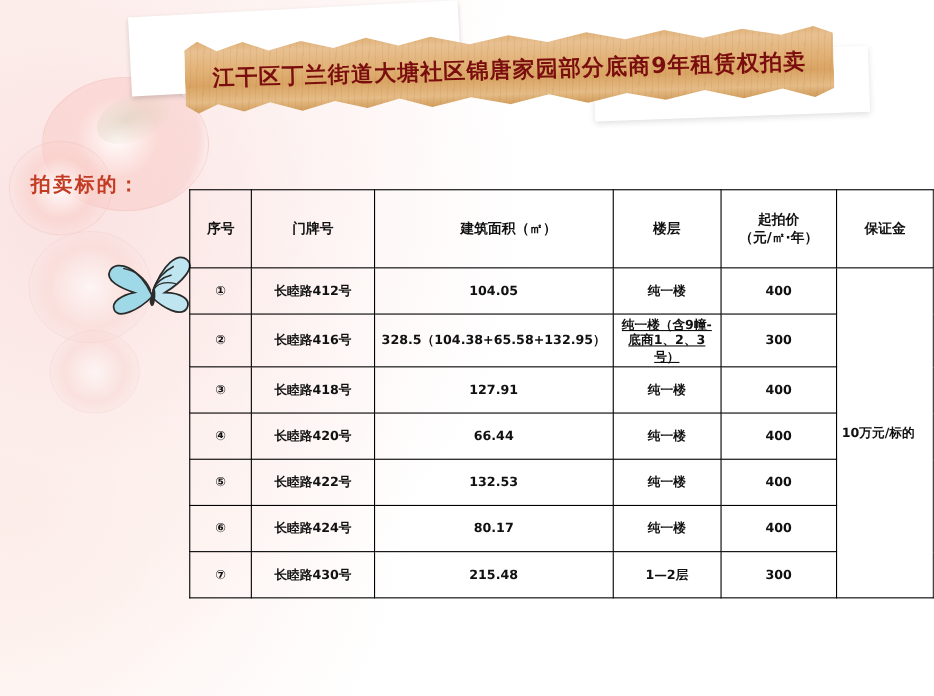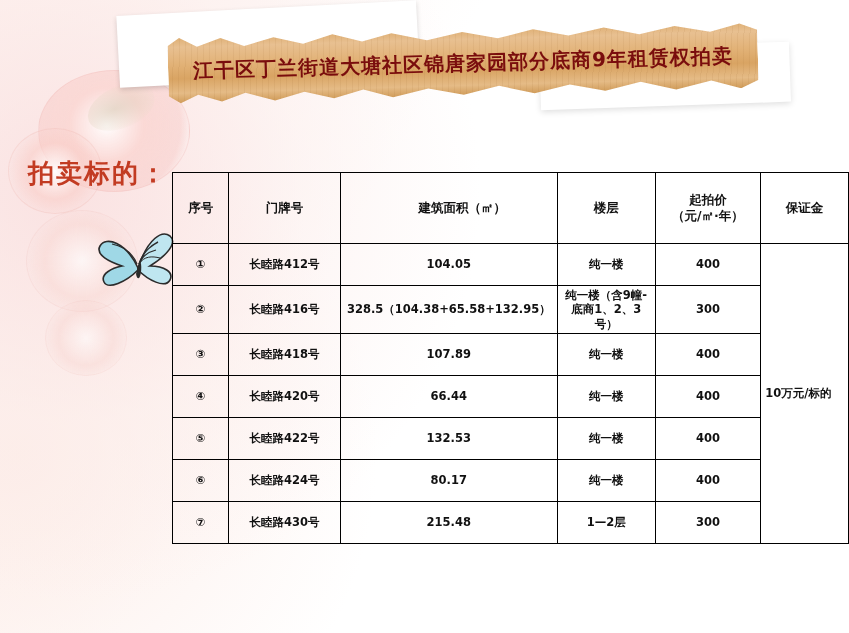--- a/index.html
+++ b/index.html
@@ -118,21 +118,21 @@
     color: #7a0d0d;
     letter-spacing: 1px;
     white-space: nowrap;
   }
 
   
   .section-label {
     position: absolute;
     left: 28px; top: 156px;
     font-family: Liberation Sans, sans-serif;
-    font-size: 26px;
+    font-size: 18px;
     font-weight: bold;
     color: #c23b22;
     letter-spacing: 2px;
   }
 
   
   .butterfly {
     position: absolute;
     left: 92px; top: 222px;
     width: 96px; height: 88px;
@@ -160,21 +160,21 @@
     height: 66px;
     font-size: 12.5px;
   }
   .col-idx    { width: 48px;  text-align: center; }
   .col-addr   { width: 104px; text-align: center; margin-top: 24px; }
   .col-area   { width: 182px; text-align: center; padding-left: 10px; }
   .col-floor  { width: 90px;  text-align: center; }
   .col-price  { width: 98px;  text-align: center; }
   .col-dep    { width: 80px;  text-align: left; padding-left: 8px; }
   .auction-table tbody td { height: 37px; }
-  .small-wrap { font-size: 10px; line-height: 1.3; }
+  .small-wrap { font-size: 10px; line-height: 1.3; text-decoration: underline; }
   .dep-cell {
     text-align: left;
     font-size: 12px;
     vertical-align: middle;
     padding-left: 8px;
   }
   .idx-sym { font-size: 13px; }
 
   
   .watermark {
@@ -244,21 +244,21 @@
       <tr>
         <td class="col-idx idx-sym">②</td>
         <td class="col-addr">长睦路416号</td>
         <td class="col-area">328.5（104.38+65.58+132.95）</td>
         <td class="col-floor small-wrap">纯一楼（含9幢-底商1、2、3号）</td>
         <td class="col-price">300</td>
       </tr>
       <tr>
         <td class="col-idx idx-sym">③</td>
         <td class="col-addr">长睦路418号</td>
-        <td class="col-area">107.89</td>
+        <td class="col-area">127.91</td>
         <td class="col-floor">纯一楼</td>
         <td class="col-price">400</td>
       </tr>
       <tr>
         <td class="col-idx idx-sym">④</td>
         <td class="col-addr">长睦路420号</td>
         <td class="col-area">66.44</td>
         <td class="col-floor">纯一楼</td>
         <td class="col-price">400</td>
       </tr>

